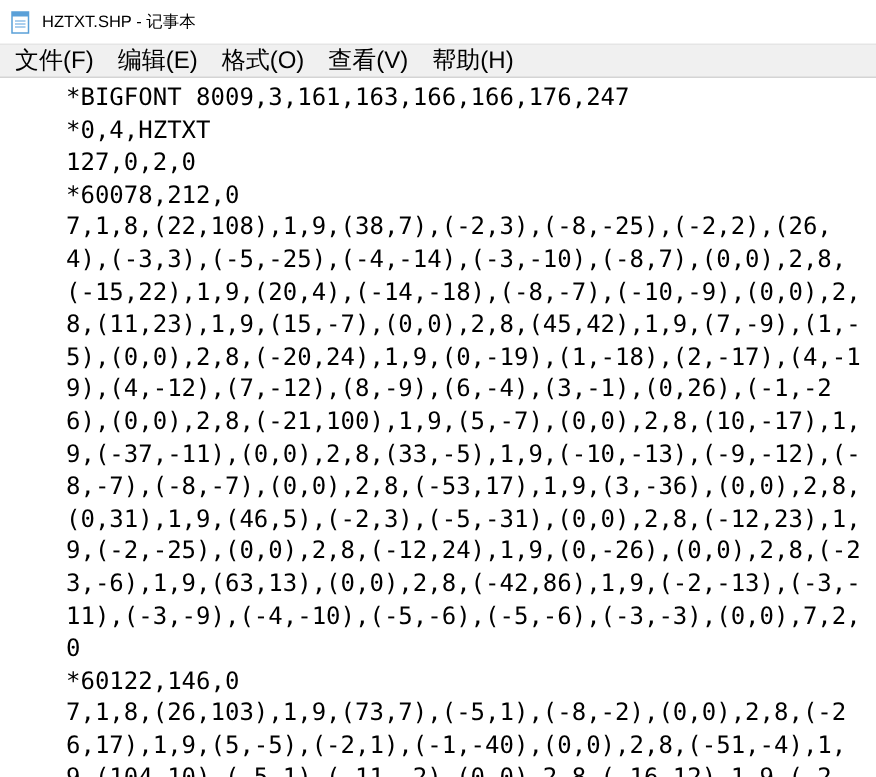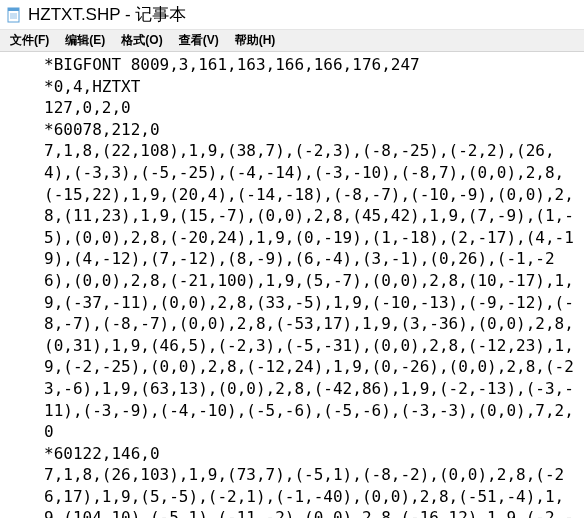--- a/index.html
+++ b/index.html
@@ -22,37 +22,36 @@
   }
   .title-icon {
     width: 16px;
     height: 16px;
     margin-right: 6px;
     display: flex;
     align-items: center;
     justify-content: center;
   }
   .title-text {
-    font-size: 17px;
+    font-size: 11px;
     color: #000;
   }
   .menu-bar {
     height: 22px;
     background: #f0f0f0;
     display: flex;
     align-items: center;
     padding: 0 2px;
     border-bottom: 1px solid #d4d4d4;
   }
   .menu-item {
     padding: 12px 8px;
-    font-size: 12px;
+    font-size: 16px;
     color: #000;
     cursor: default;
-    font-weight: bold;
   }
   .content {
     padding: 2px 4px;
     font-family: "SimSun", "Consolas", monospace;
     font-size: 16px;
     line-height: 1.35;
     color: #000;
     word-break: break-all;
     white-space: pre-wrap;
   }

